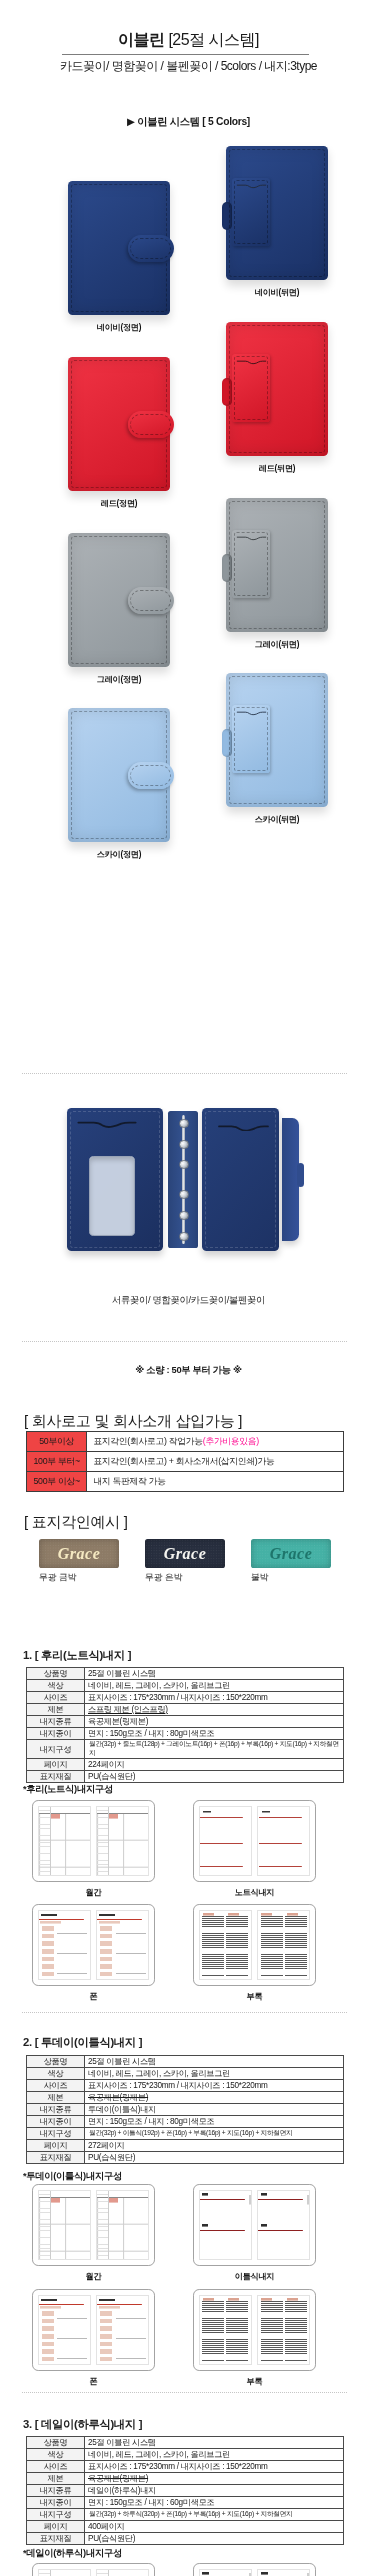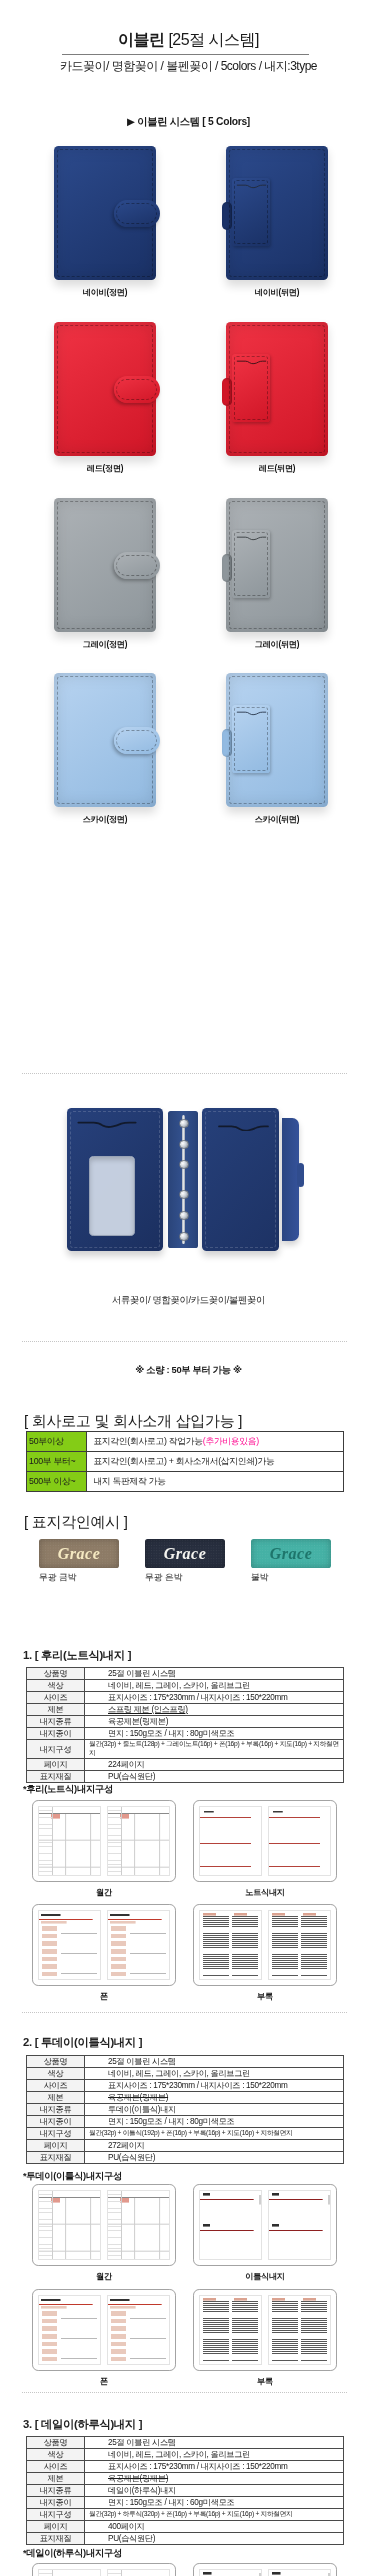--- a/index.html
+++ b/index.html
@@ -15,21 +15,21 @@
   .title-rule{top:54px;left:62px;width:247px;border-top:1px solid #7d7d7d;height:0;}
   .subtitle{top:58px;font-size:12px;font-weight:500;letter-spacing:-0.5px;}
   .colors-heading{top:115px;font-size:10.3px;font-weight:700;letter-spacing:-0.3px;}
 
   
   .photo-row{position:absolute;left:0;width:369px;height:155px;}
   .photo{position:absolute;top:0;width:102px;height:134px;border-radius:4.6px;
          background:linear-gradient(145deg,var(--c1) 0%,var(--c2) 100%);
          box-shadow:0 5.2px 9.3px rgba(0,0,0,.14), inset 0 0 17.5px rgba(0,0,0,.14);}
   .photo::after{content:"";position:absolute;inset:2.6px;border:0.5px dashed rgba(0,0,0,.28);border-radius:3.1px;}
-  .pos-front{left:54px;}
+  .pos-front{left:68px;margin-top:35px;}
   .pos-back{left:226px;}
   .strap{position:absolute;right:-3.6px;top:54px;width:46px;height:27px;border-radius:13.4px;
          background:linear-gradient(160deg,var(--c1),var(--c2));
          box-shadow:-1.5px 2.1px 3.6px rgba(0,0,0,.28);z-index:2;}
   .strap::after{content:"";position:absolute;inset:2.6px;border:0.5px dashed rgba(0,0,0,.32);border-radius:10.8px;}
   .pocket{position:absolute;left:6.2px;top:32px;width:38px;height:68px;border-radius:3.6px;
           background:linear-gradient(150deg,var(--c1),var(--c2));box-shadow:1px 1.5px 3.1px rgba(0,0,0,.22);}
   .pocket::after{content:"";position:absolute;inset:2.1px;border:0.5px dashed rgba(0,0,0,.3);border-radius:2.6px;}
   .pocket svg{position:absolute;top:4.6px;left:3.6px;width:31px;height:6.2px;}
   .nub{position:absolute;left:-4.1px;top:56px;width:10.3px;height:28px;border-radius:5.2px;
@@ -67,46 +67,46 @@
   .organizer-caption{top:1294px;font-size:9.3px;font-weight:500;letter-spacing:-0.3px;}
 
   
   .qty-note{top:1364px;font-size:9.3px;font-weight:600;letter-spacing:-0.3px;}
   .left-heading{left:24px;font-size:15px;font-weight:400;letter-spacing:-0.3px;}
 
   
   .logo-table{position:absolute;left:26px;top:1431px;width:318px;border-collapse:collapse;
               border:1px solid #333;}
   .logo-table td{border:0.7px solid #3c3c3c;height:19px;font-size:8.8px;letter-spacing:-0.3px;padding:0 6.2px;}
-  .logo-table td.qty{width:55px;background:#84cc16;padding:0 2.1px;}
+  .logo-table td.qty{width:55px;background:#ef4444;text-align:center;padding:0 2.1px;}
   .hl{font-weight:500;}
 
   
   .swatch{position:absolute;top:1539px;width:80px;height:29px;border-radius:2.6px;
           display:flex;align-items:center;justify-content:center;
           box-shadow:inset 0 0 7.2px rgba(0,0,0,.25);
           background-image:radial-gradient(rgba(255,255,255,.08) 0.5px,transparent 0.7px);
           background-size:2.6px 2.6px;}
   .swatch .grace{font-family:"Liberation Serif","DejaVu Serif",serif;font-style:italic;
                  font-weight:700;font-size:16px;letter-spacing:0.5px;}
   .swatch-label{position:absolute;top:1572px;width:80px;text-align:left;font-size:8.8px;font-weight:500;}
 
   
   .main-heading{top:1615px;font-size:14px;font-weight:800;letter-spacing:-0.5px;}
   .section-heading{left:23px;font-size:11.3px;font-weight:700;letter-spacing:-0.3px;color:#222;}
   .sub-heading{left:23px;font-size:9.3px;font-weight:700;letter-spacing:-0.3px;}
   .spec-table{position:absolute;left:26px;width:318px;border-collapse:collapse;border:1px solid #3a3a3a;}
-  .spec-table td{border:0.7px solid #4a4a4a;height:10.8px;font-size:8.2px;letter-spacing:-0.3px;padding:0 23px;}
+  .spec-table td{border:0.7px solid #4a4a4a;height:10.8px;font-size:8.2px;letter-spacing:-0.3px;padding:0 3px;}
   .spec-table td.lbl{width:55px;background:#f3f3f3;text-align:center;padding:0 1px;}
   .spec-table td.small{font-size:6.7px;letter-spacing:-0.3px;padding:0 4.1px;}
   .u{text-decoration:underline;}
   .s{text-decoration:line-through;}
 
   
-  .thumb-cell{position:absolute;width:144px;}
+  .thumb-cell{position:absolute;width:123px;}
   .thumb{height:82px;border:1px solid #a3a3a3;border-radius:6.2px;background:#fff;
          display:flex;gap:5.2px;padding:4.6px;box-sizing:border-box;}
   .mini{flex:1;position:relative;background:#fff;border:0.5px solid #e3e3e3;overflow:hidden;}
   .thumb-caption{margin-top:4.6px;text-align:center;font-size:8.2px;font-weight:700;letter-spacing:-0.3px;}
 
   .mini.calendar{background-image:
       linear-gradient(#e2998d 0 0),linear-gradient(#444 0 0),
       repeating-linear-gradient(to right,transparent 0 12px,#cdcdcd 12px 12.4px),
       repeating-linear-gradient(to bottom,transparent 0 13px,#cdcdcd 13px 13.4px);
       background-repeat:no-repeat,no-repeat,repeat,repeat;

